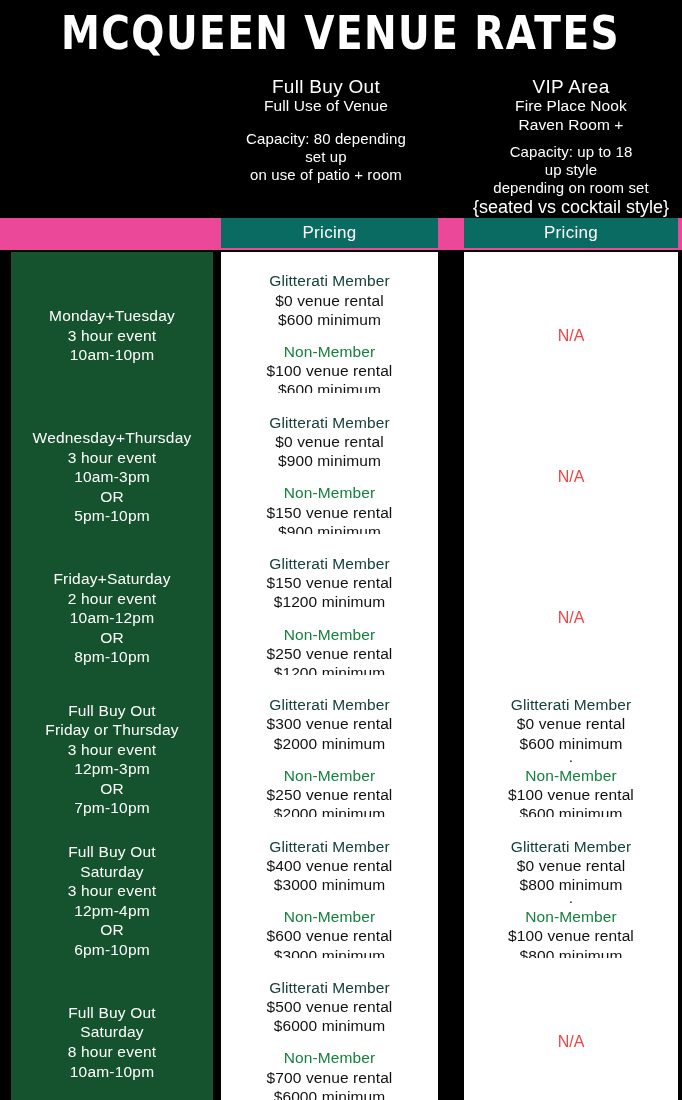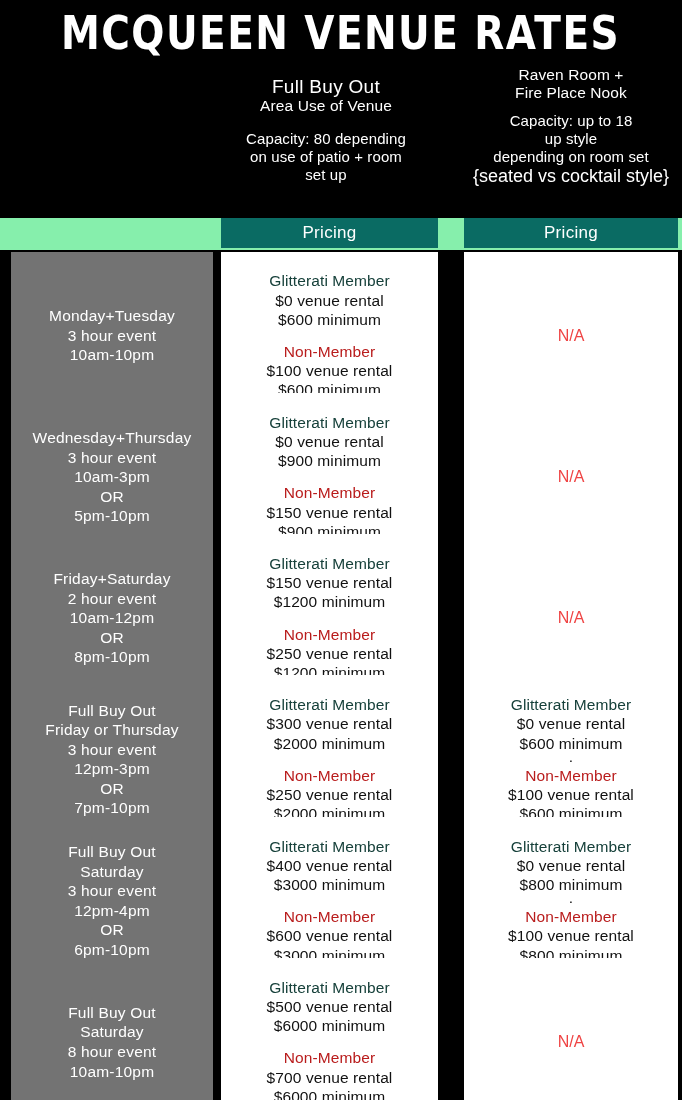--- a/index.html
+++ b/index.html
@@ -81,21 +81,21 @@
     padding: 0 4px;
   }
   .hdr-gap { height: 14px; }
   .hdr-gap-sm { height: 9px; }
 
   
   .pricing-bar-row {
     position: relative;
     width: 682px;
     height: 32px;
-    background: #86efac;
+    background: #ec4899;
   }
   .pricing-bar {
     position: absolute;
     top: 0;
     height: 30px;
     background: #0a6b63;
     color: #ffffff;
     display: flex;
     align-items: center;
     justify-content: center;
@@ -127,21 +127,21 @@
     flex-direction: column;
     align-items: center;
     justify-content: center;
     text-align: center;
   }
 
   
   .cell.label {
     left: 11px;
     width: 202px;
-    background: #737373;
+    background: #14532d;
     color: #ffffff;
     font-size: 15.5px;
     line-height: 1.26;
     letter-spacing: 0.2px;
   }
 
   
   .cell.price1 {
     left: 221px;
     width: 217px;
@@ -161,21 +161,21 @@
     line-height: 1.24;
     font-size: 15.5px;
     letter-spacing: 0.1px;
   }
   .member-head {
     color: #16403a;
     font-weight: 400;
     font-size: 15.5px;
   }
   .nonmember-head {
-    color: #b91c1c;
+    color: #15803d;
     font-weight: 400;
     font-size: 15.5px;
   }
   .price-spacer { height: 13px; }
   .price-dot {
     font-size: 15.5px;
     line-height: 0.55;
     color: #111111;
     height: 13px;
   }
@@ -189,30 +189,31 @@
 </head>
 <body>
 
 <div class="title-bar">
   <div class="title-text">MCQUEEN VENUE RATES</div>
 </div>
 
 <div class="header-row">
   <div class="hdr-col c1">
     <div class="hdr-title">Full Buy Out</div>
-    <div class="hdr-sub">Area Use of Venue</div>
+    <div class="hdr-sub">Full Use of Venue</div>
     <div class="hdr-gap"></div>
     <div class="hdr-cap">Capacity: 80 depending</div>
+    <div class="hdr-cap">set up</div>
     <div class="hdr-cap">on use of patio + room</div>
-    <div class="hdr-cap">set up</div>
   </div>
 
   <div class="hdr-col c2">
+    <div class="hdr-title">VIP Area</div>
+    <div class="hdr-sub">Fire Place Nook</div>
     <div class="hdr-sub">Raven Room +</div>
-    <div class="hdr-sub">Fire Place Nook</div>
     <div class="hdr-gap-sm"></div>
     <div class="hdr-cap">Capacity: up to 18</div>
     <div class="hdr-cap">up style</div>
     <div class="hdr-cap">depending on room set</div>
     <div class="hdr-cap-small">{seated vs cocktail style}</div>
   </div>
 </div>
 
 <div class="pricing-bar-row">
   <div class="pricing-bar c1">Pricing</div>

